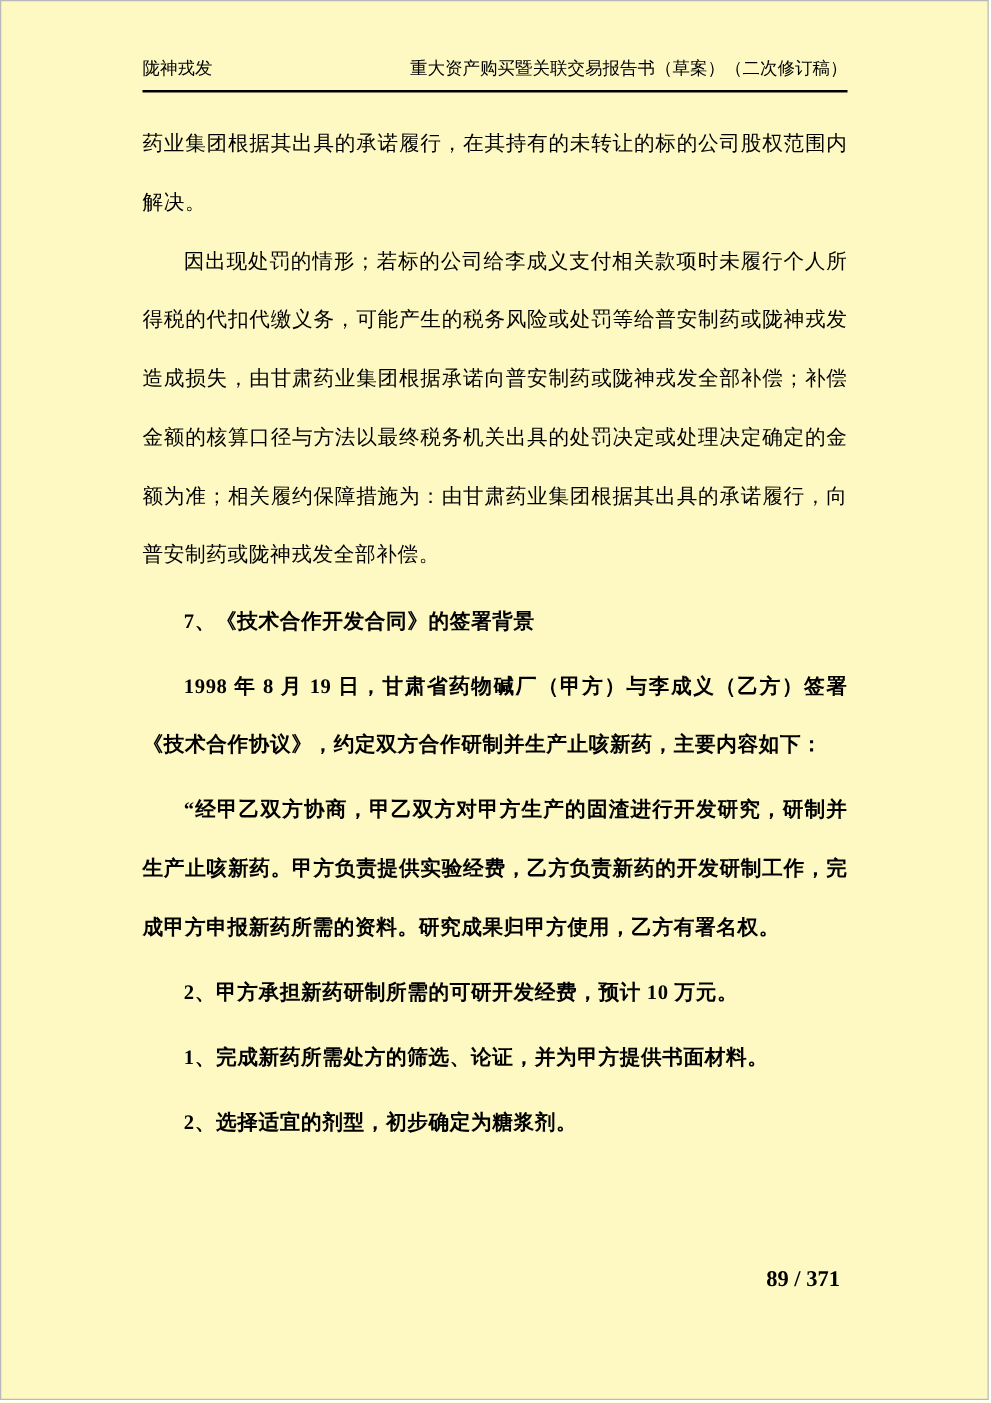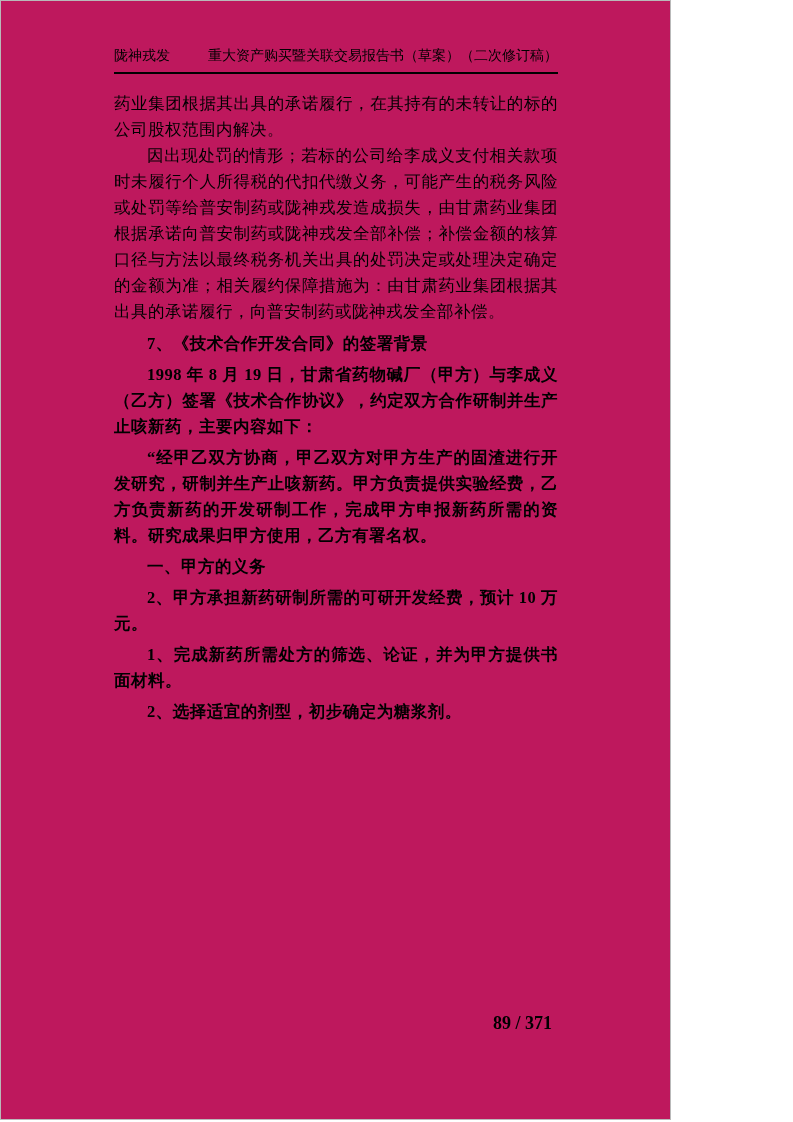--- a/index.html
+++ b/index.html
@@ -2,23 +2,23 @@
 <html><head>
 <meta charset="utf-8">
 <style>
   html, body {
     margin: 0;
     padding: 0;
     background: #ffffff;
   }
   .page {
     position: relative;
-    width: 671px;
+    width: 791px;
     height: 1120px;
-    background: #be185d;
+    background: #fef9c3;
     border: 1px solid #b9b9b9;
     box-sizing: border-box;
     font-family: "Liberation Serif", "DejaVu Serif", serif;
     color: #000000;
     overflow: hidden;
   }
   .header {
     position: absolute;
     left: 113px;
     right: 112px;
@@ -35,21 +35,21 @@
   .header .hright { white-space: nowrap; font-family: Liberation Serif, serif; }
   .content {
     position: absolute;
     left: 113px;
     right: 112px;
     top: 90px;
   }
   p.para {
     margin: 0;
     font-size: 16.5px;
-    line-height: 26px;
+    line-height: 47px;
     text-align: justify;
     text-justify: inter-ideograph;
     letter-spacing: 0.5px;
   }
   p.indent { text-indent: 2em; }
   p.kai {
     font-weight: bold;
     margin-top: 5px;
   }
   p.heading {
@@ -74,21 +74,20 @@
     <span class="hleft">陇神戎发</span>
     <span class="hright">重大资产购买暨关联交易报告书（草案）（二次修订稿）</span>
   </div>
 
   <div class="content">
     <p class="para">药业集团根据其出具的承诺履行，在其持有的未转让的标的公司股权范围内解决。</p>
     <p class="para indent">因出现处罚的情形；若标的公司给李成义支付相关款项时未履行个人所得税的代扣代缴义务，可能产生的税务风险或处罚等给普安制药或陇神戎发造成损失，由甘肃药业集团根据承诺向普安制药或陇神戎发全部补偿；补偿金额的核算口径与方法以最终税务机关出具的处罚决定或处理决定确定的金额为准；相关履约保障措施为：由甘肃药业集团根据其出具的承诺履行，向普安制药或陇神戎发全部补偿。</p>
     <p class="para indent heading">7、《技术合作开发合同》的签署背景</p>
     <p class="para indent kai">1998 年 8 月 19 日，甘肃省药物碱厂（甲方）与李成义（乙方）签署《技术合作协议》，约定双方合作研制并生产止咳新药，主要内容如下：</p>
     <p class="para indent kai">“经甲乙双方协商，甲乙双方对甲方生产的固渣进行开发研究，研制并生产止咳新药。甲方负责提供实验经费，乙方负责新药的开发研制工作，完成甲方申报新药所需的资料。研究成果归甲方使用，乙方有署名权。</p>
-    <p class="para indent kai">一、甲方的义务</p>
     <p class="para indent kai">2、甲方承担新药研制所需的可研开发经费，预计 10 万元。</p>
     <p class="para indent kai">1、完成新药所需处方的筛选、论证，并为甲方提供书面材料。</p>
     <p class="para indent kai">2、选择适宜的剂型，初步确定为糖浆剂。</p>
   </div>
 
   <div class="footer">89 / 371</div>
 
 </div>
 
 </body></html>

